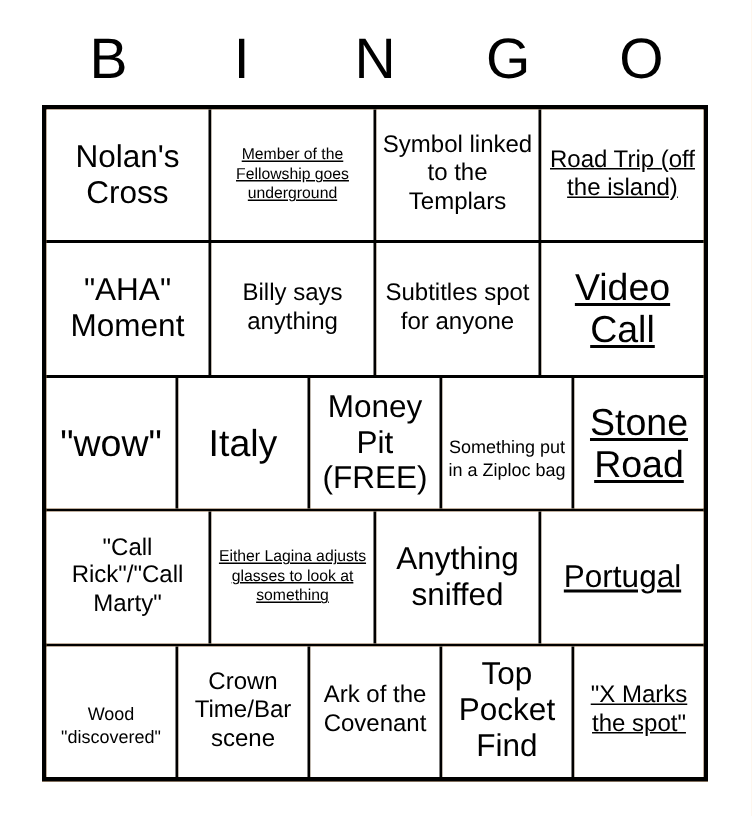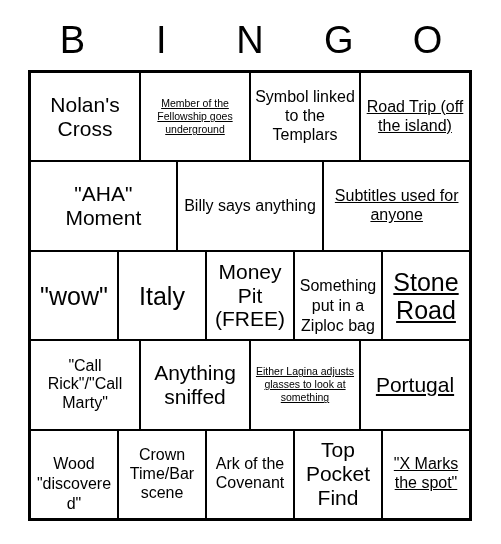--- a/index.html
+++ b/index.html
@@ -83,21 +83,21 @@
     width: 100%;
     line-height: 1.12;
     word-wrap: break-word;
     overflow-wrap: break-word;
     hyphens: none;
   }
   
   .size-xl .cell-text { font-size: 25px; line-height: 1.12; }
   .size-lg .cell-text { font-size: 21px; line-height: 1.14; }
   .size-md .cell-text { font-size: 16px; line-height: 1.18; }
-  .size-sm .cell-text { font-size: 16px; line-height: 1.25; margin-top: 20px; }
+  .size-sm .cell-text { font-size: 12px; line-height: 1.25; margin-top: 20px; }
   .size-xs .cell-text { font-size: 10.5px; line-height: 1.25; text-decoration: underline; }
 </style>
 </head>
 <body>
 
 <div class="card">
 
   <div class="header-row">
     <div class="header-letter">B</div>
     <div class="header-letter">I</div>
@@ -124,21 +124,24 @@
     </div>
 
     <div class="grid-row">
       <div class="cell size-lg">
           <span class="cell-text">"AHA" Moment</span>
         </div>
       <div class="cell size-md">
           <span class="cell-text">Billy says anything</span>
         </div>
       <div class="cell size-md">
-          <span class="cell-text">Subtitles used for anyone</span>
+          <span class="cell-text">Subtitles spot for anyone</span>
+        </div>
+      <div class="cell size-xl">
+          <span class="cell-text">Video Call</span>
         </div>
     </div>
 
     <div class="grid-row">
       <div class="cell size-xl">
           <span class="cell-text">"wow"</span>
         </div>
       <div class="cell size-xl">
           <span class="cell-text">Italy</span>
         </div>
@@ -150,25 +153,25 @@
         </div>
       <div class="cell size-xl">
           <span class="cell-text">Stone Road</span>
         </div>
     </div>
 
     <div class="grid-row">
       <div class="cell size-md">
           <span class="cell-text">"Call Rick"/"Call Marty"</span>
         </div>
+      <div class="cell size-xs">
+          <span class="cell-text">Either Lagina adjusts glasses to look at something</span>
+        </div>
       <div class="cell size-lg">
           <span class="cell-text">Anything sniffed</span>
-        </div>
-      <div class="cell size-xs">
-          <span class="cell-text">Either Lagina adjusts glasses to look at something</span>
         </div>
       <div class="cell size-lg">
           <span class="cell-text">Portugal</span>
         </div>
     </div>
 
     <div class="grid-row">
       <div class="cell size-sm">
           <span class="cell-text">Wood "discovered"</span>
         </div>

